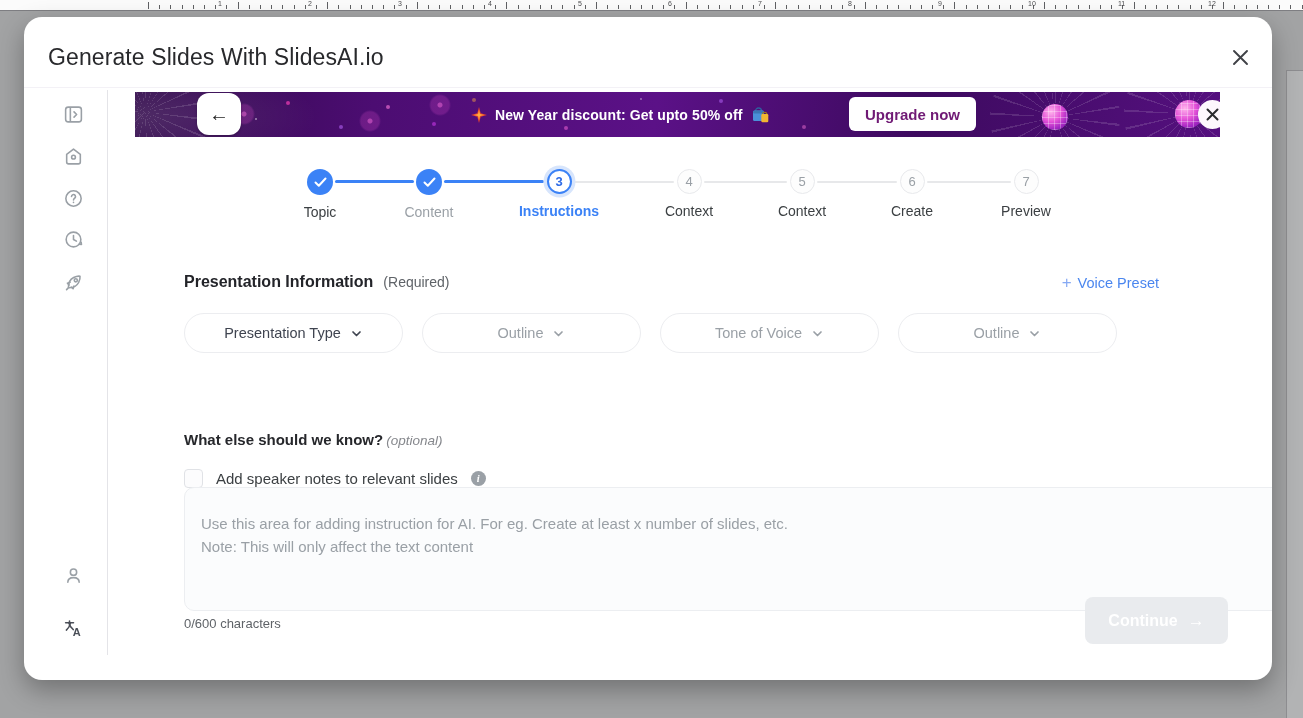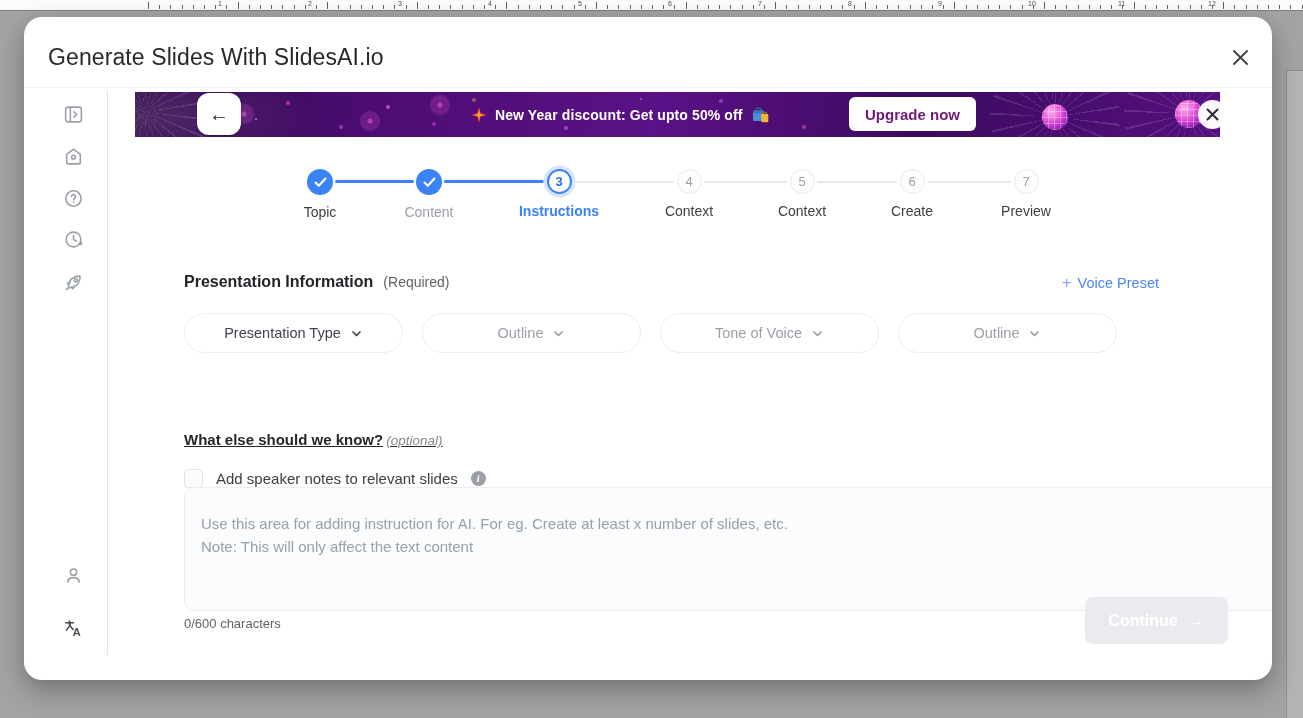--- a/index.html
+++ b/index.html
@@ -82,21 +82,21 @@
   .required-note { margin-left:10px; font-size:14px; font-weight:normal; color:#5f6368; }
   .save-preset { position:absolute; right:113px; top:258px; background:none; border:none; font-size:14.5px; color:#4a86ef; cursor:pointer; display:flex; align-items:center; gap:6px; }
   .save-preset .plus { font-size:17px; color:#86a9f3; line-height:14px; }
   .pills { position:absolute; left:160px; top:296px; display:flex; gap:19px; }
   .pill { width:219px; height:40px; border:1px solid #ecedf0; border-radius:20px; background:#fff;
     display:flex; align-items:center; justify-content:center; gap:9px; font-size:14.5px; color:#9aa0a6; cursor:pointer; }
   .pill.selected { color:#3f4450; }
   .pill svg { stroke:currentColor; fill:none; stroke-width:1.7; stroke-linecap:round; stroke-linejoin:round; }
 
   
-  .question { position:absolute; left:160px; top:414px; font-size:15px; font-weight:bold; color:#26272b;text-decoration:underline; }
+  .question { position:absolute; left:160px; top:414px; font-size:15px; font-weight:bold; color:#26272b; }
   .optional-note { font-size:13.5px; font-weight:normal; font-style:italic; color:#85878c; margin-left:3px; }
   .cb-row { position:absolute; left:160px; top:452px; display:flex; align-items:center; gap:13px; }
   .cb-row input { appearance:none; -webkit-appearance:none; width:19px; height:19px; border:1.5px solid #e0e2e6; border-radius:4px; background:#fcfcfd; cursor:pointer; }
   .cb-label { font-size:15px; color:#3c4043; cursor:pointer; }
   .info-dot { width:15px; height:15px; border-radius:50%; background:#9aa0a6; color:#fff; display:flex; align-items:center; justify-content:center;
     font-family:"Liberation Serif","DejaVu Serif",serif; font-style:italic; font-weight:bold; font-size:10.5px; cursor:pointer; }
   .notes-area { position:absolute; left:160px; top:470px; width:1172px; height:124px; background:#fbfcfd; border:1px solid #eceef1;
     border-radius:10px; padding:24px 16px; font-family:inherit; font-size:15px; line-height:23px; color:#3c4043; resize:none; outline:none; }
   .notes-area::placeholder { color:#9aa0a6; }
   .char-count { position:absolute; left:160px; top:599px; font-size:13px; color:#5f6368; }

